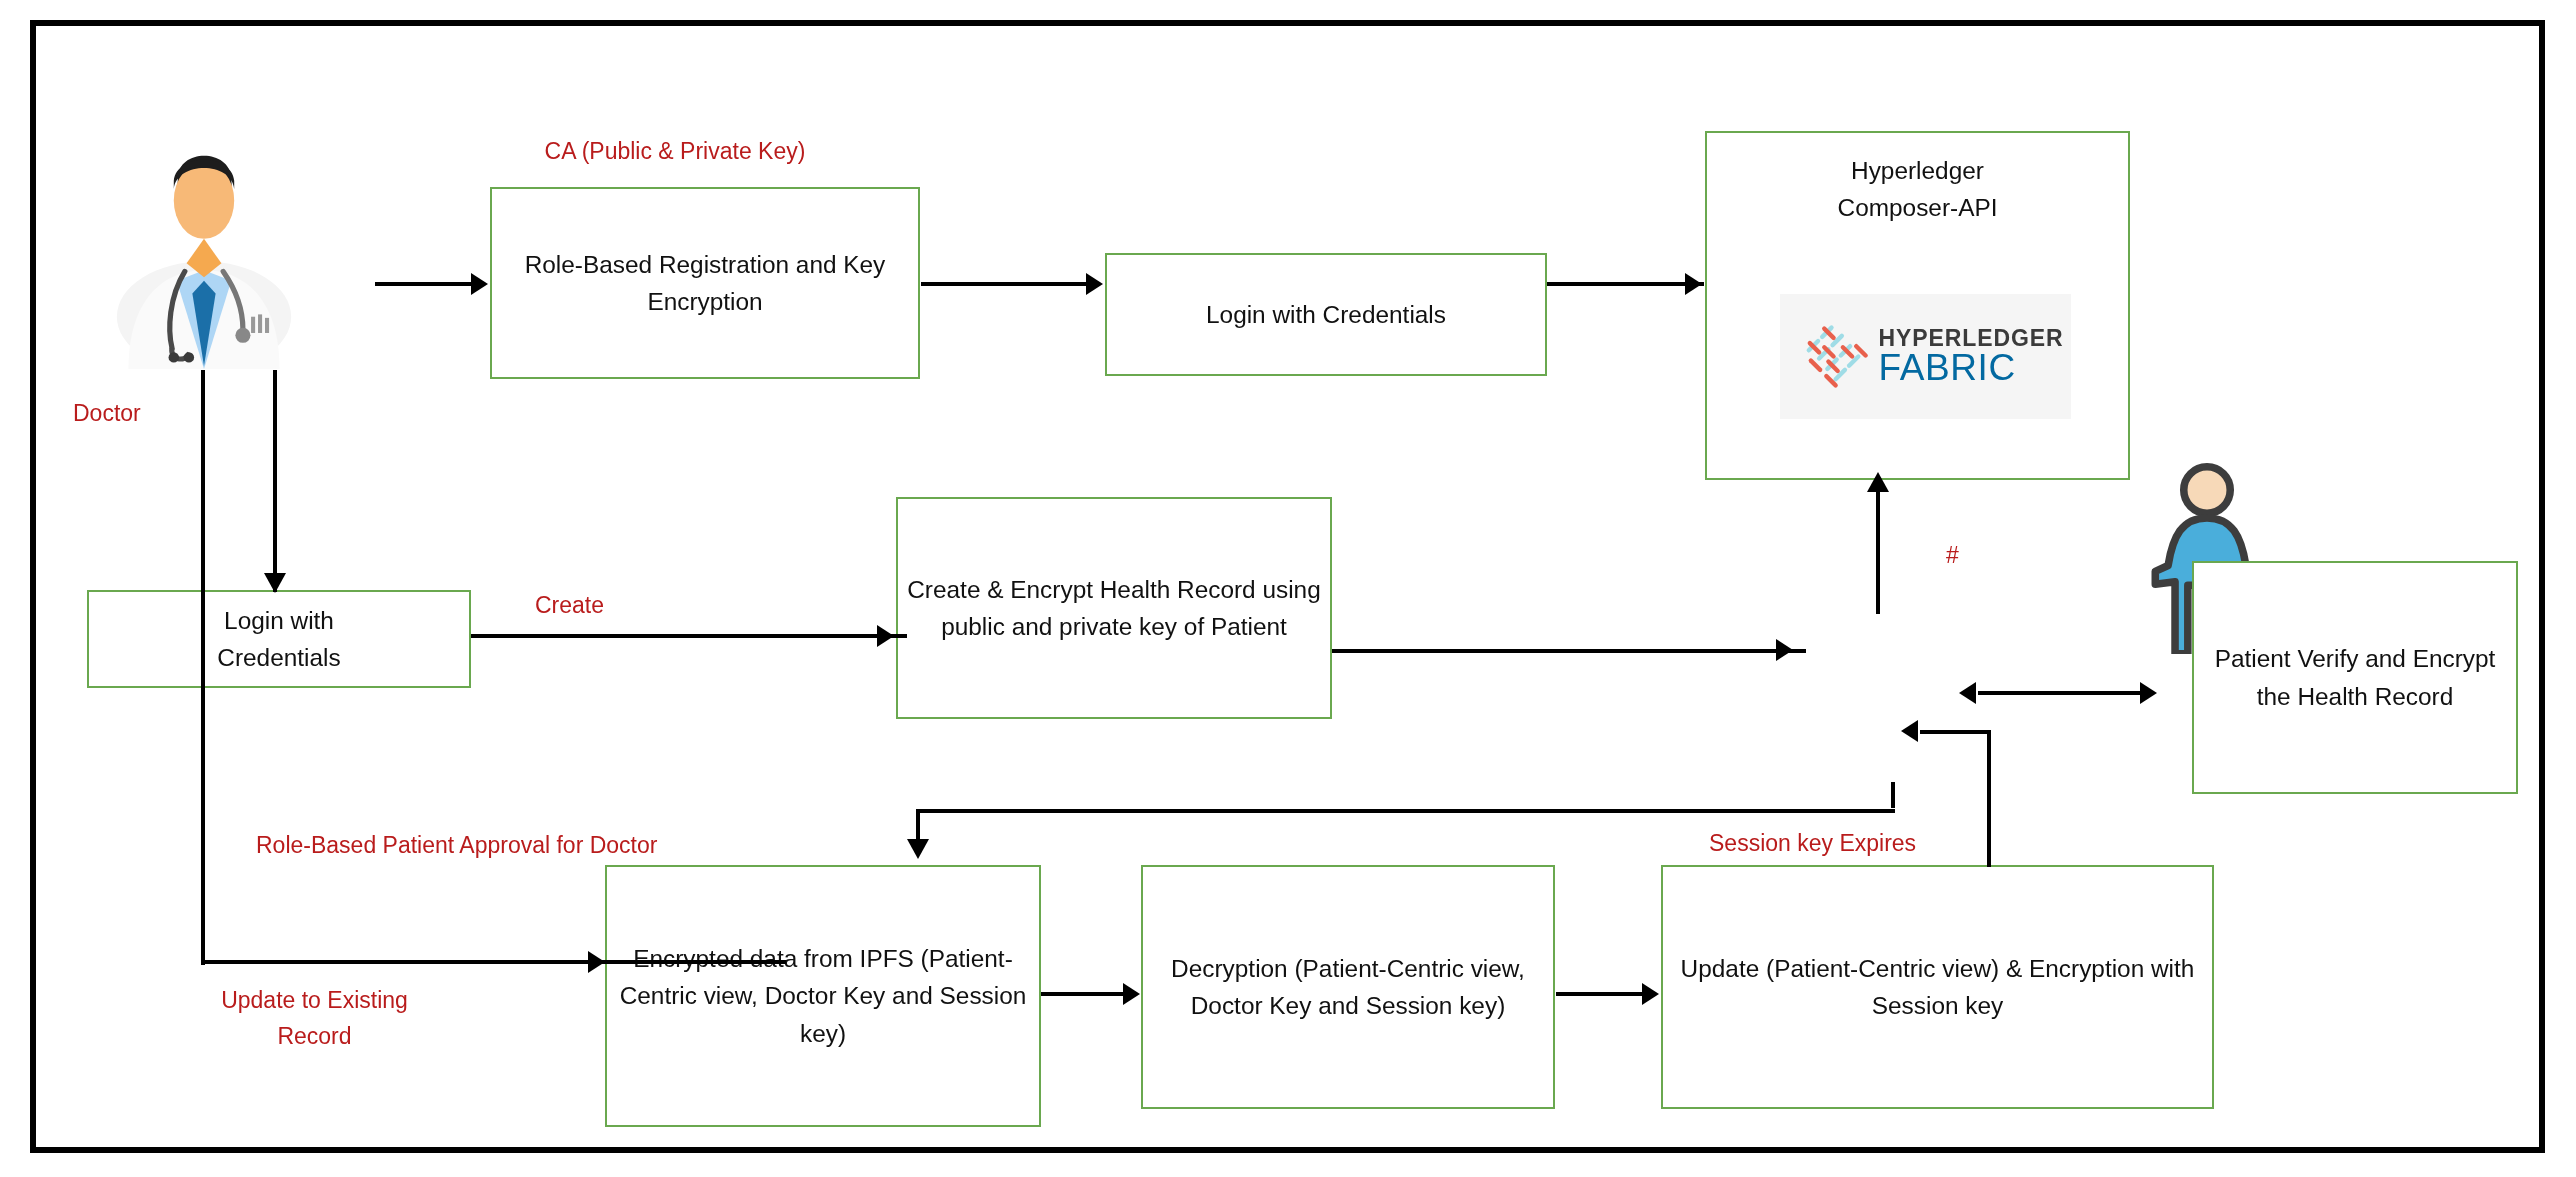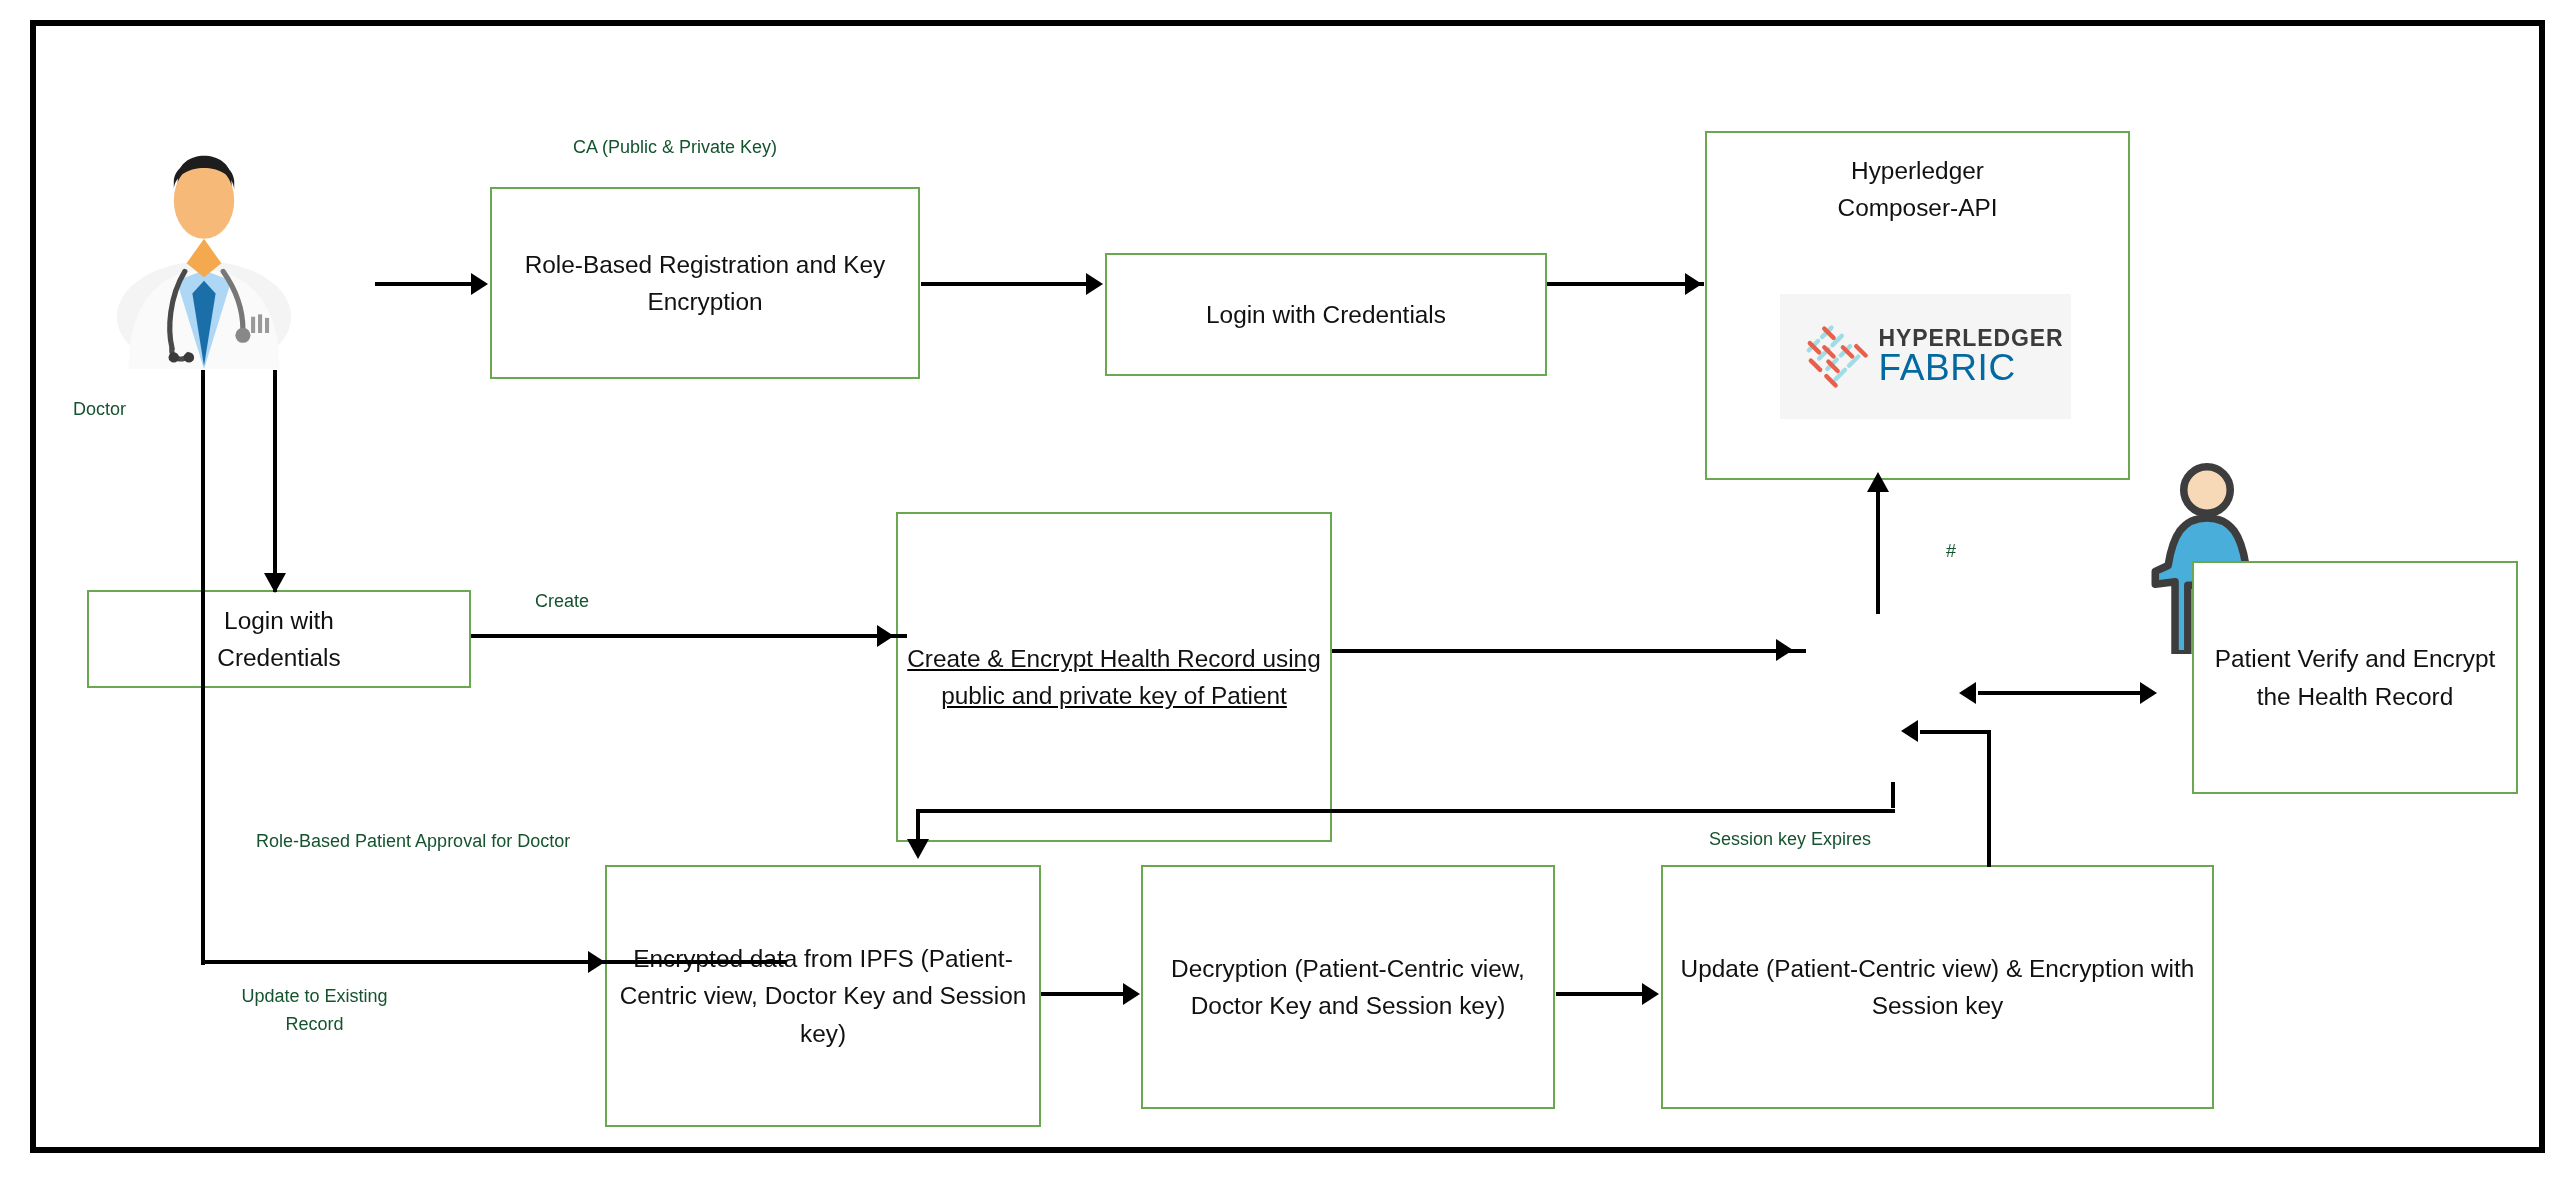--- a/index.html
+++ b/index.html
@@ -5,21 +5,21 @@
   html,body{margin:0;padding:0;background:#ffffff;}
   #stage{position:relative;width:2576px;height:1177px;background:#ffffff;
          font-family:"Liberation Sans","DejaVu Sans",sans-serif;overflow:hidden;}
   #frame{position:absolute;left:30px;top:20.4px;width:2515px;height:1133px;
          border:6.4px solid #000;box-sizing:border-box;background:#fff;}
 
   .box{position:absolute;border:2.9px solid #6aa84f;background:#fff;box-sizing:border-box;
        display:flex;align-items:center;justify-content:center;text-align:center;}
   .box .txt{font-size:24.4px;line-height:1.52;color:#111;padding:0 8.1px;}
 
-  .lbl{position:absolute;font-size:18px;line-height:1.5;color:#14532d;white-space:nowrap;}
+  .lbl{position:absolute;font-size:23px;line-height:1.5;color:#b91c1c;white-space:nowrap;}
   .lbl.ctr{text-align:center;}
 
   
   .h{position:absolute;height:4.1px;background:#000;}
   .v{position:absolute;width:4.1px;background:#000;}
   .ar{position:absolute;width:0;height:0;}
   .ar.r{border-top:11px solid transparent;border-bottom:11px solid transparent;border-left:17.5px solid #000;}
   .ar.l{border-top:11px solid transparent;border-bottom:11px solid transparent;border-right:17.5px solid #000;}
   .ar.d{border-left:11px solid transparent;border-right:11px solid transparent;border-top:20px solid #000;}
   .ar.u{border-left:11px solid transparent;border-right:11px solid transparent;border-bottom:20px solid #000;}
@@ -116,21 +116,21 @@
       <span class="w2">FABRIC</span>
     </span>
   </div>
 
   <div class="box" style="left:87px;top:590px;width:384px;height:98px;">
     <span class="txt" style="white-space:pre-line;"><span>Login with</span><br><span>Credentials</span></span>
   </div>
 
   <div class="lbl" style="left:535px;top:588px;">Create</div>
 
-  <div class="box" style="left:896px;top:512px;width:436px;height:330px;text-decoration:underline;">
+  <div class="box" style="left:896px;top:497px;width:436px;height:222px;">
     <span class="txt">Create &amp; Encrypt Health Record using public and private key of Patient</span>
   </div>
 
 
   <div id="patient">
     <svg viewBox="0 0 210 330" xmlns="http://www.w3.org/2000/svg">
       <circle cx="105" cy="48" r="40" fill="#f7d9b8" stroke="#3d3d3d" stroke-width="13"></circle>
       <path d="M105 96 C62 96 46 128 38 178 L16 188 L16 210 L50 206 L50 330 L72 330 L72 212 L138 212 L138 330 L160 330 L160 206 L194 210 L194 188 L172 178 C164 128 148 96 105 96 Z" fill="#4aaedb" stroke="#3d3d3d" stroke-width="13" stroke-linejoin="round"></path>
     </svg>
   </div>

